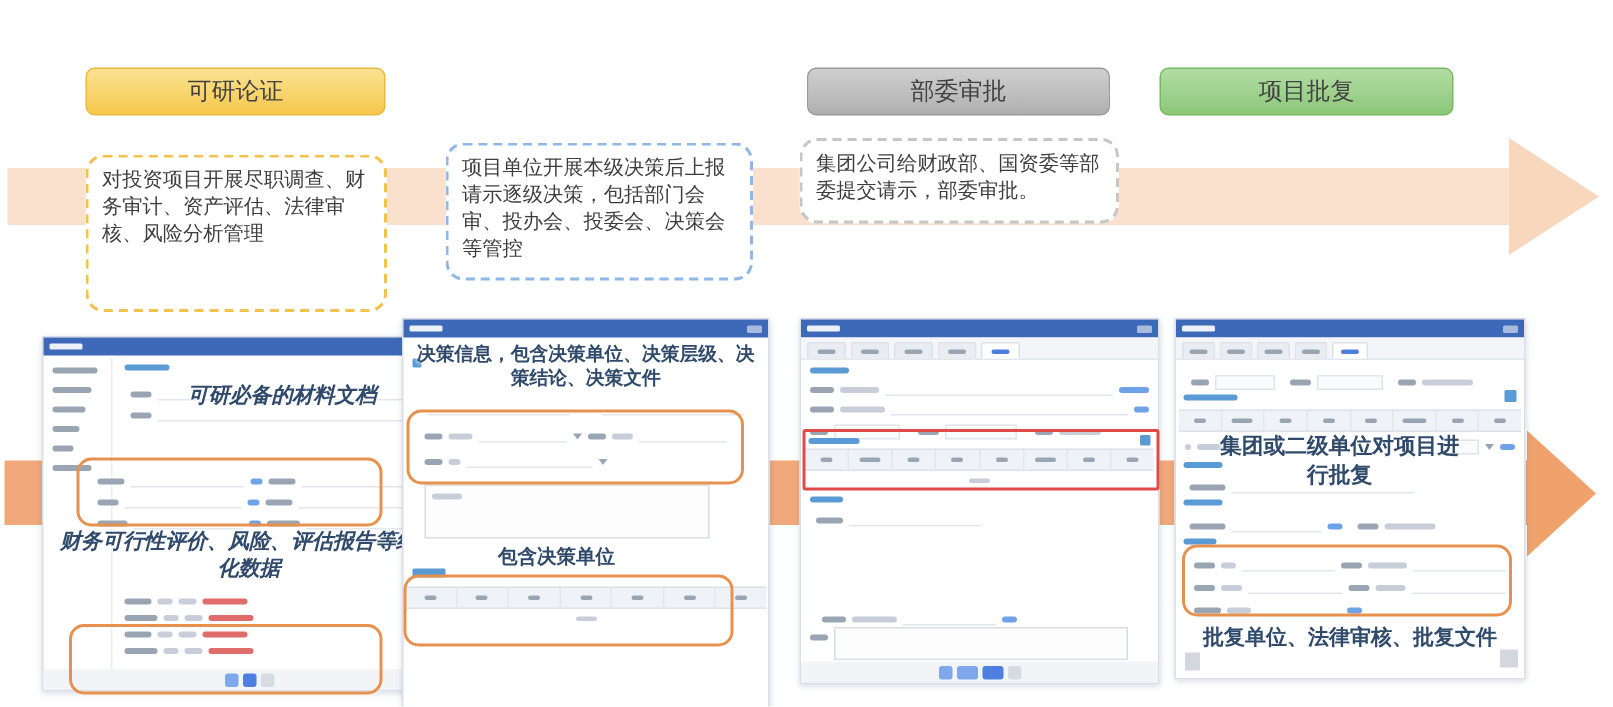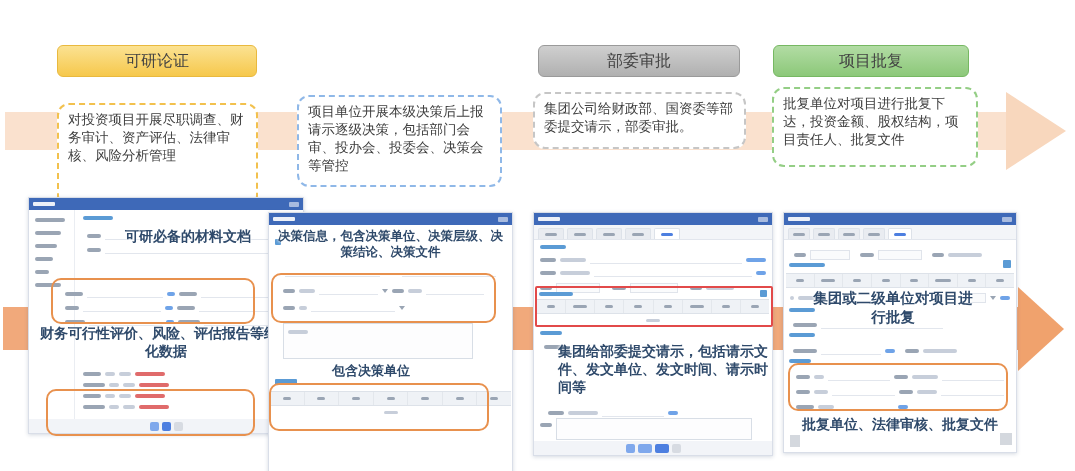--- a/index.html
+++ b/index.html
@@ -97,25 +97,22 @@
 
   <div class="stage-d" style="left:57px;top:103px;width:201px;height:105px;border-color:#F2C14E;">
     <span>对投资项目开展尽职调查、财务审计、资产评估、法律审核、风险分析管理</span>
   </div>
   <div class="stage-d" style="left:297px;top:95px;width:205px;height:92px;border-color:#8FB8E8;">
     <span>项目单位开展本级决策后上报请示逐级决策，包括部门会审、投办会、投委会、决策会等管控</span>
   </div>
   <div class="stage-d" style="left:533px;top:92px;width:213px;height:57px;border-color:#C6C6C6;">
     <span>集团公司给财政部、国资委等部委提交请示，部委审批。</span>
   </div>
-  <div class="stage-d" style="left:772px;top:87px;width:206px;height:80px;border-color:#94CE85;">
-    <span>批复单位对项目进行批复下达，投资金额、股权结构，项目责任人、批复文件</span>
-  </div>
-
-  <div class="panel" style="left:28px;top:197px;width:276px;height:237px;">
+
+  <div class="panel" style="left:28px;top:224px;width:276px;height:237px;font-style:italic;">
     <div class="tb">
       <span class="tbt"></span>
       <span class="tbi"></span>
     </div>
     <div class="side" style="top:12px;bottom:14px;">
       <span class="ph" style="width:30px;"></span>
       <span class="ph" style="width:26px;"></span>
       <span class="ph" style="width:22px;"></span>
       <span class="ph" style="width:18px;"></span>
       <span class="ph" style="width:14px;"></span>
@@ -358,21 +355,20 @@
     </div>
     <div class="abs" style="left:22px;top:205px;width:196px;height:22px;border:1px solid #D8DEE6;background:#FDFDFE;"></div>
     <span class="ph abs" style="left:6px;top:210px;width:12px;"></span>
     <div class="foot">
       <span class="btn lt"></span>
       <span class="btn lt wd"></span>
       <span class="btn wd"></span>
       <span class="btn gray"></span>
     </div>
     <div class="hl red" style="left:1px;top:73px;width:234px;height:37px;"></div>
-    <div class="ann" style="left:24px;right:2px;top:130px;font-size:14px;text-align:left;">集团给部委提交请示，包括请示文件、发文单位、发文时间、请示时间等</div>
   </div>
 
   <div class="panel" style="left:783px;top:212px;width:234px;height:241px;">
     <div class="tb">
       <span class="tbt"></span>
       <span class="tbi"></span>
     </div>
     <div class="tabs">
       <span class="tab" style="width:20px;">
           <span class="ph"></span>

